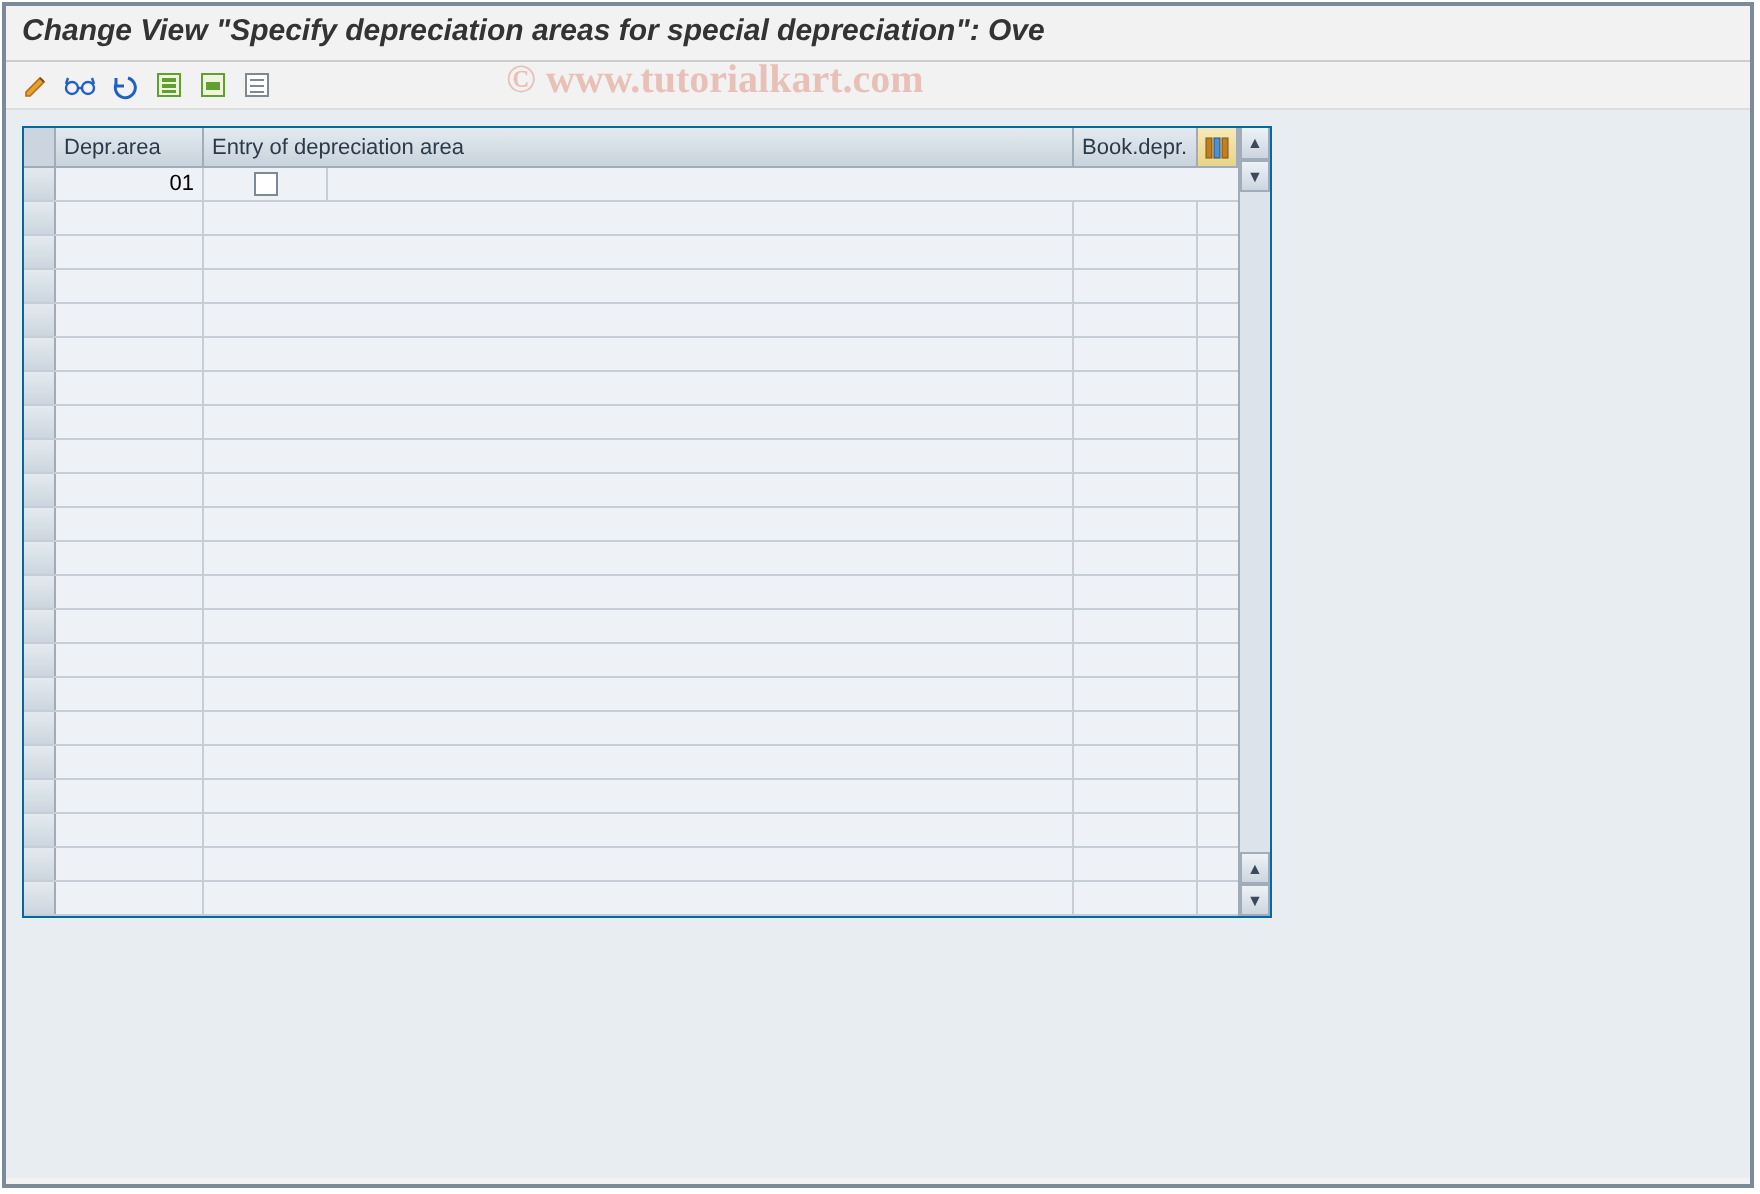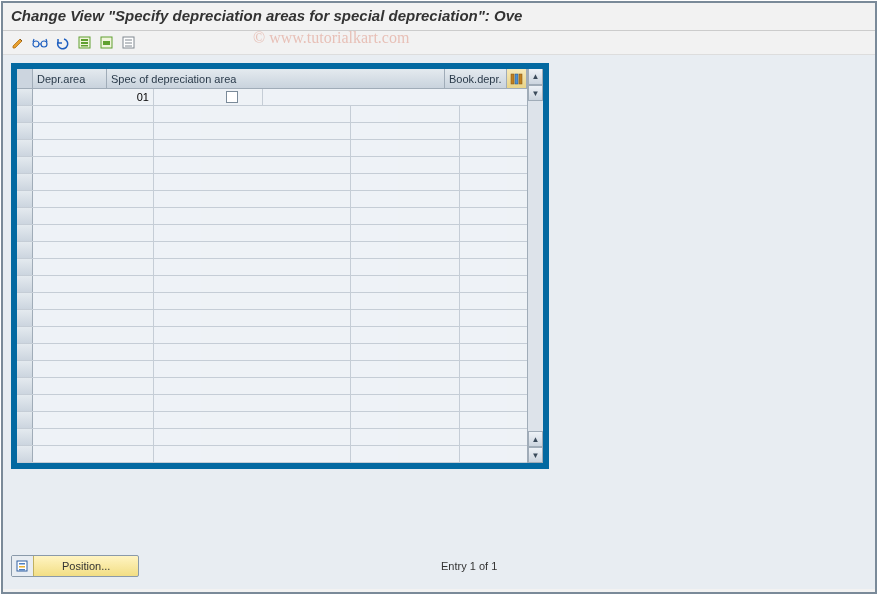--- a/index.html
+++ b/index.html
@@ -50,22 +50,22 @@
       border-radius: 2px;
     }
     .content-area {
       background: #e8edf2;
       padding: 8px;
       height: calc(100% - 55px);
       position: relative;
     }
     .table-wrapper {
       display: flex;
-      width: 538px;
-      border: 6px solid #0369a1;
+      width: 625px;
+      border: 1px solid #0369a1;
       background: #eef2f7;
     }
     .table-main {
       flex: 1;
     }
     .table-header-row {
       display: flex;
       background: #d4dde6;
       border-bottom: 1px solid #a0acb8;
       height: 20px;
@@ -88,21 +88,20 @@
       padding: 0;
       justify-content: center;
       background: linear-gradient(#f7e9b8,#e8d489);
       cursor: pointer;
     }
     .table-body { }
     .trow {
       display: flex;
       height: 17px;
       border-bottom: 1px solid #c5cdd6;
-      gap: 47px;
     }
     .csel {
       width: 16px;
       border-right: 1px solid #a0acb8;
       background: linear-gradient(#e4eaef,#ccd5df);
       cursor: pointer;
     }
     .cell {
       border-right: 1px solid #c5cdd6;
       padding: 1px 3px;
@@ -173,25 +172,26 @@
     .entry-text {
       position: absolute;
       left: 430px;
       font-size: 11px;
       color: #333;
     }
     .watermark {
       position: absolute;
       top: 26px;
       left: 250px;
-      font-size: 16px;
+      font-size: 20px;
       color: rgba(220,130,110,0.45);
       font-family: Georgia, serif;
       pointer-events: none;
       z-index: 50;
+      font-weight: bold;
     }
   </style>
 </head>
 <body>
 
 <div class="window">
   <div class="titlebar">Change View "Specify depreciation areas for special depreciation": Ove</div>
 
   <div class="toolbar">
     <div class="toolbar-btn">
@@ -238,21 +238,21 @@
   </div>
 
   <div class="watermark">© www.tutorialkart.com</div>
 
   <div class="content-area">
     <div class="table-wrapper">
       <div class="table-main">
         <div class="table-header-row">
           <div class="hsel"></div>
           <div class="hcol depr">Depr.area</div>
-          <div class="hcol name">Spec of depreciation area</div>
+          <div class="hcol name">Entry of depreciation area</div>
           <div class="hcol spec">Book.depr.</div>
           <div class="hcol cfg">
             <svg width="14" height="12" viewBox="0 0 14 12">
                 <rect x="1" y="1" width="3" height="10" fill="#c08020" stroke="#805010" stroke-width="0.5"></rect>
                 <rect x="5" y="1" width="3" height="10" fill="#5090d0" stroke="#205080" stroke-width="0.5"></rect>
                 <rect x="9" y="1" width="3" height="10" fill="#c08020" stroke="#805010" stroke-width="0.5"></rect>
               </svg>
           </div>
         </div>
         <div class="table-body" id="tbody">
@@ -415,28 +415,14 @@
       </div>
       <div class="vscroll">
         <div class="vbtn top">▲</div>
         <div class="vbtn">▼</div>
         <div class="vtrack"></div>
         <div class="vbtn">▲</div>
         <div class="vbtn">▼</div>
       </div>
     </div>
 
-    <div class="footer-area">
-      <div class="pos-btn">
-        <div class="pos-icon-box">
-          <svg width="14" height="14" viewBox="0 0 14 14">
-              <rect x="1" y="2" width="10" height="10" fill="#fff" stroke="#3060a0" stroke-width="1"></rect>
-              <rect x="3" y="4" width="6" height="1.5" fill="#5080c0"></rect>
-              <rect x="3" y="7" width="6" height="1.5" fill="#e8b030"></rect>
-              <rect x="3" y="10" width="6" height="1.5" fill="#5080c0"></rect>
-            </svg>
-        </div>
-        <div class="pos-label">Position...</div>
-      </div>
-      <div class="entry-text">Entry 1 of 1</div>
-    </div>
   </div>
 </div>
 
 </body></html>

